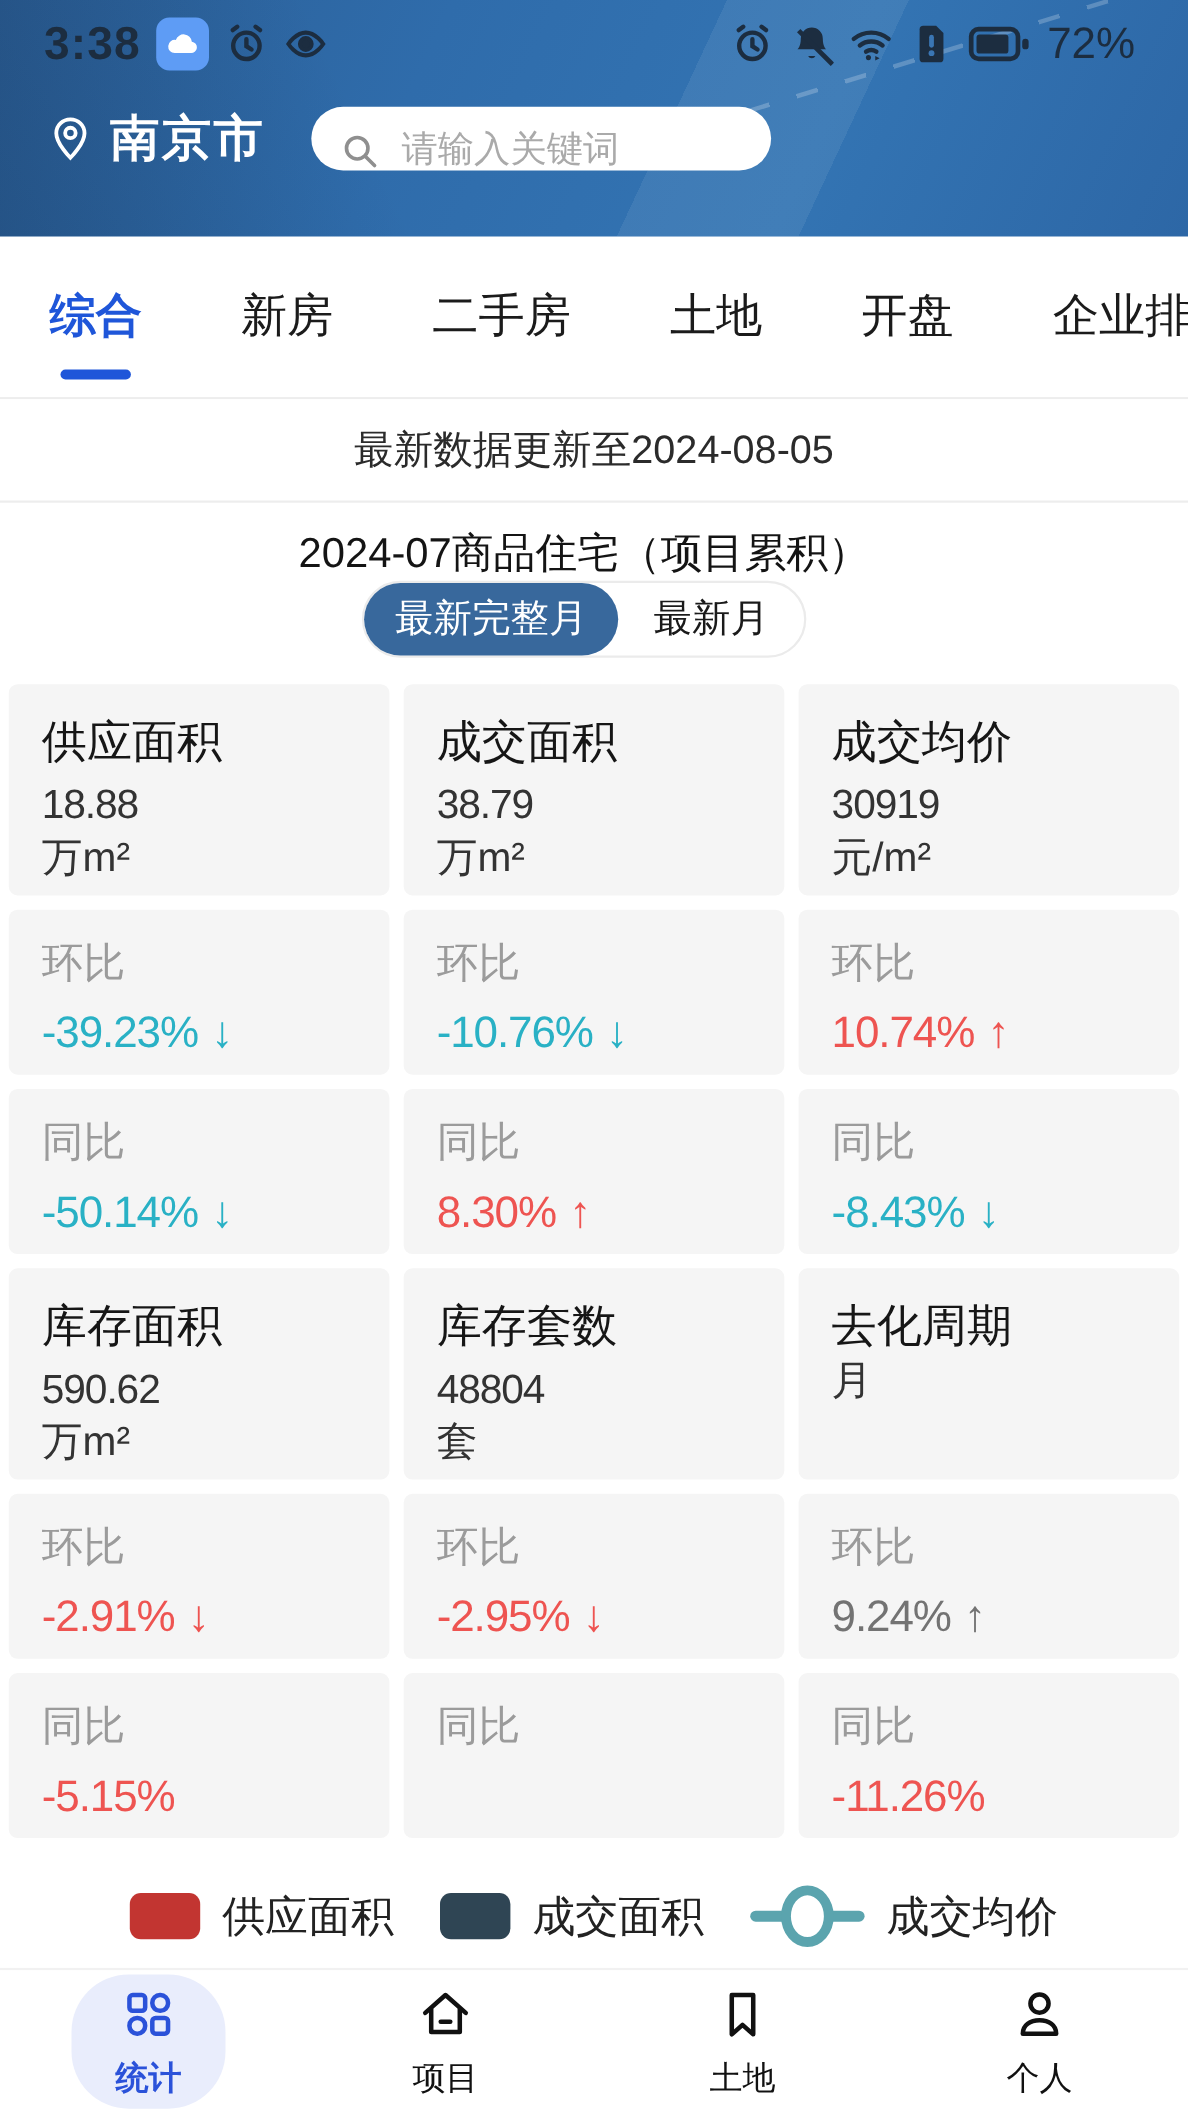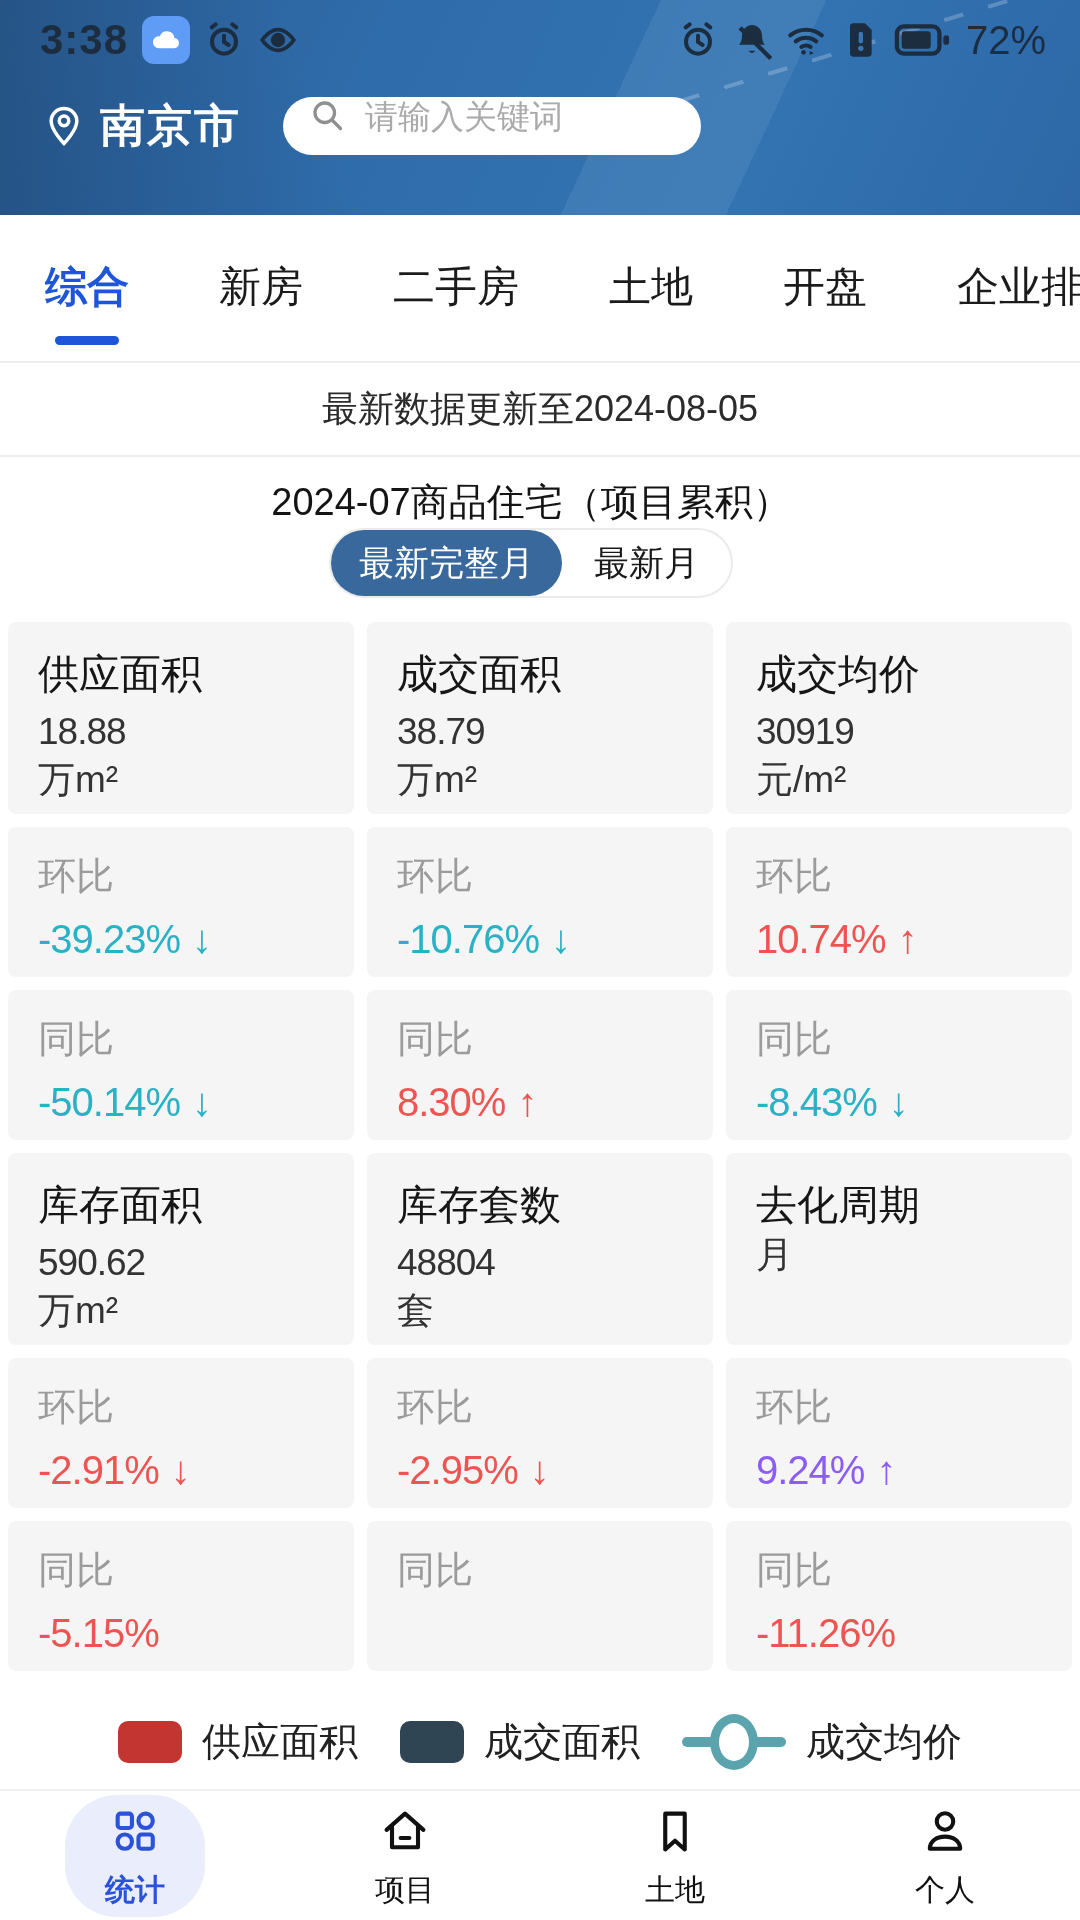--- a/index.html
+++ b/index.html
@@ -18,39 +18,39 @@
     background:
       linear-gradient(115deg,transparent 56%,rgba(255,255,255,.07) 56%,rgba(255,255,255,.07) 70%,transparent 70%),
       linear-gradient(65deg,rgba(8,28,56,.20) 0%,transparent 32%);
   }
   .top::after{
     content:"";position:absolute;right:-60px;top:44px;width:560px;height:4px;
     background:repeating-linear-gradient(90deg,rgba(255,255,255,.40) 0 20px,transparent 20px 46px);
     transform:rotate(-17deg);opacity:.55;
   }
   .statusbar{
-    position:relative;z-index:2;height:64px;padding:8px 34px 0 40px;
+    position:relative;z-index:2;height:64px;padding:8px 48px 0 40px;
     display:flex;justify-content:space-between;color:#1c2d40;
   }
   .sb-group{display:flex;align-items:center;gap:14px;}
   .sb-time{font-size:42px;font-weight:600;letter-spacing:1px;}
   .sb-ico{width:40px;height:40px;display:block;}
   .weather-chip{width:48px;height:48px;border-radius:12px;background:#5e9cf5;
     display:flex;align-items:center;justify-content:center;}
   .weather-chip svg{width:36px;height:36px;}
   .sb-batt{width:58px;height:40px;}
   .sb-pct{font-size:40px;font-weight:500;}
   
   .header{position:relative;z-index:2;display:flex;align-items:center;padding:24px 0 0 42px;}
   .loc{display:flex;align-items:center;gap:14px;}
   .loc svg{width:44px;height:44px;}
   .city{font-size:45px;font-weight:700;color:#ffffff;letter-spacing:2px;}
   .search{
     margin-left:42px;width:418px;height:58px;background:#ffffff;border-radius:30px;
-    display:flex;align-items:flex-start;padding:0 12px 0 26px;box-sizing:border-box;
+    display:flex;align-items:flex-end;padding:0 12px 0 26px;box-sizing:border-box;
   }
   .search svg{width:36px;height:36px;flex:0 0 auto;}
   .search input{
     border:none;outline:none;background:transparent;margin-left:18px;width:100%;
     font-size:33px;color:#333;font-family:"Liberation Sans",sans-serif;
   }
   .search input::placeholder{color:#aaaaaa;}
   
   .tabs{
     display:flex;gap:90px;padding:44px 0 0 45px;font-size:42px;color:#1b1b1b;
@@ -261,21 +261,21 @@
   <div class="card small">
     <div class="lab">环比</div>
     <div class="val" style="color: rgb(238, 84, 81);"><span>-2.91%</span><span class="arrow">↓</span></div>
   </div>
   <div class="card small">
     <div class="lab">环比</div>
     <div class="val" style="color: rgb(238, 84, 81);"><span>-2.95%</span><span class="arrow">↓</span></div>
   </div>
   <div class="card small">
     <div class="lab">环比</div>
-    <div class="val" style="color: #8b5cf6;"><span>9.24%</span><span class="arrow">↑</span></div>
+    <div class="val" style="color: #737373;"><span>9.24%</span><span class="arrow">↑</span></div>
   </div>
 
   <div class="card small">
     <div class="lab">同比</div>
     <div class="val" style="color: rgb(238, 84, 81);"><span>-5.15%</span><span class="arrow"></span></div>
   </div>
   <div class="card small">
     <div class="lab">同比</div>
   </div>
   <div class="card small">

